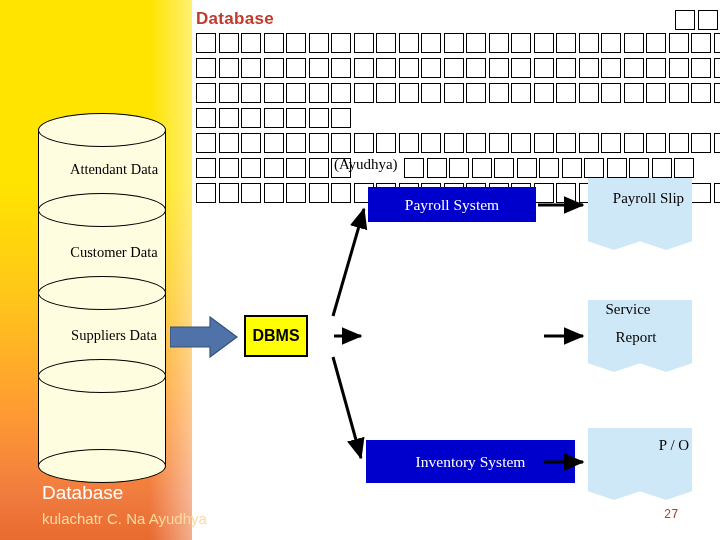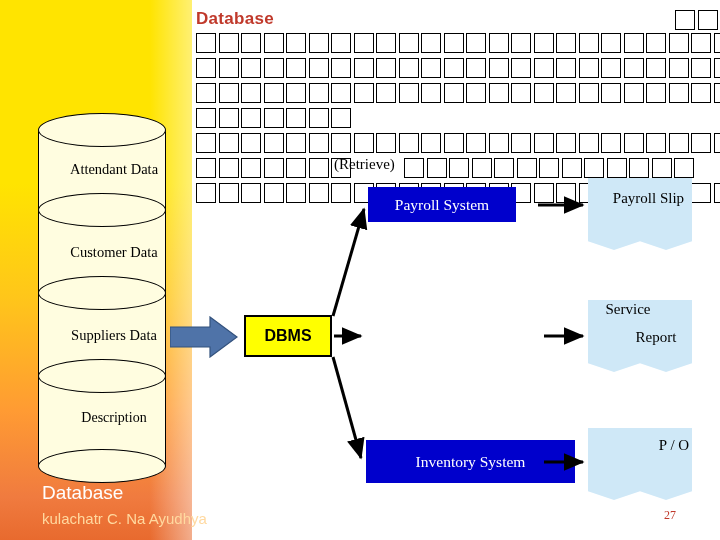--- a/index.html
+++ b/index.html
@@ -142,21 +142,21 @@
     top: 316px;
     width: 68px;
     height: 42px;
   }
 
   
   .dbms-box {
     position: absolute;
     left: 244px;
     top: 315px;
-    width: 88px;
+    width: 64px;
     height: 42px;
     background: #ffff00;
     border: 2px solid #000;
     box-sizing: border-box;
     display: flex;
     align-items: center;
     justify-content: center;
     font-family: "Liberation Sans", sans-serif;
     font-size: 16px;
     font-weight: bold;
@@ -171,21 +171,21 @@
     align-items: center;
     justify-content: center;
     color: #ffffff;
     font-family: "Liberation Serif", serif;
     font-size: 15.5px;
     box-sizing: border-box;
   }
   .sys-payroll {
     left: 368px;
     top: 187px;
-    width: 148px;
+    width: 168px;
     height: 35px;
   }
   .sys-aftersale {
     left: 366px;
     top: 314px;
     width: 176px;
     height: 43px;
   }
   .sys-inventory {
     left: 366px;
@@ -219,21 +219,21 @@
     font-family: "Liberation Serif", serif;
     font-size: 15px;
     color: #000;
   }
 
   
   .pagenum {
     position: absolute;
     left: 664px;
     top: 508px;
-    font-family: Liberation Serif, serif;
+    font-family: Liberation Mono, monospace;
     font-size: 12px;
     color: #c0392b;
   }
 
   .svg-layer {
     position: absolute;
     left: 0;
     top: 0;
     width: 720px;
     height: 540px;
@@ -267,45 +267,44 @@
     <div class="cyl-body"></div>
     <div class="cyl-ellipse cyl-bottom"></div>
     <div class="cyl-ellipse cyl-div3"></div>
     <div class="cyl-ellipse cyl-div2"></div>
     <div class="cyl-ellipse cyl-div1"></div>
     <div class="cyl-ellipse cyl-top"></div>
 
     <div class="cyl-label" style="top:48px;">Attendant Data</div>
     <div class="cyl-label" style="top:131px;">Customer Data</div>
     <div class="cyl-label" style="top:214px;">Suppliers Data</div>
-    <div class="cyl-label" style="top:297px;font-size:14px;">Description</div>
   </div>
 
   <div class="db-word">Database</div>
   <div class="author">kulachatr C. Na Ayudhya</div>
 
   <svg class="big-arrow" viewBox="0 0 68 42">
     <polygon points="0,11 40,11 40,1 67,21 40,41 40,31 0,31" fill="#4f73a8" stroke="#33527d" stroke-width="1.2"></polygon>
   </svg>
 
   <div class="dbms-box">DBMS</div>
 
-  <div class="retrieve">(Retrieve)</div>
+  <div class="retrieve">(Ayudhya)</div>
 
   <div class="sys-box sys-payroll">Payroll System</div>
   <div class="sys-box sys-inventory">Inventory System</div>
 
   <div class="doc doc-payroll" style="clip-path: polygon(0 0, 100% 0, 100% 88%, 75% 100%, 50% 88%, 25% 100%, 0 88%);">
   </div>
   <div class="doc-label" style="left:588px; top:190px; width:121px;">Payroll Slip</div>
 
   <div class="doc doc-service" style="clip-path: polygon(0 0, 100% 0, 100% 88%, 75% 100%, 50% 88%, 25% 100%, 0 88%);">
   </div>
   <div class="doc-label" style="left:588px; top:301px; width:80px;">Service</div>
-  <div class="doc-label" style="left:596px; top:329px; width:104px;padding-left:8px;">Report</div>
+  <div class="doc-label" style="left:576px; top:329px; width:104px;padding-left:8px;">Report</div>
 
   <div class="doc doc-po" style="clip-path: polygon(0 0, 100% 0, 100% 88%, 75% 100%, 50% 88%, 25% 100%, 0 88%);">
   </div>
   <div class="doc-label" style="left:588px; top:437px; width:104px;margin-left:34px;">P / O</div>
 
   <svg class="svg-layer">
     <defs>
       <marker id="ah" markerWidth="8" markerHeight="8" refX="6.5" refY="3" orient="auto">
         <polygon points="0,0 7,3 0,6" fill="#000"></polygon>
       </marker>

